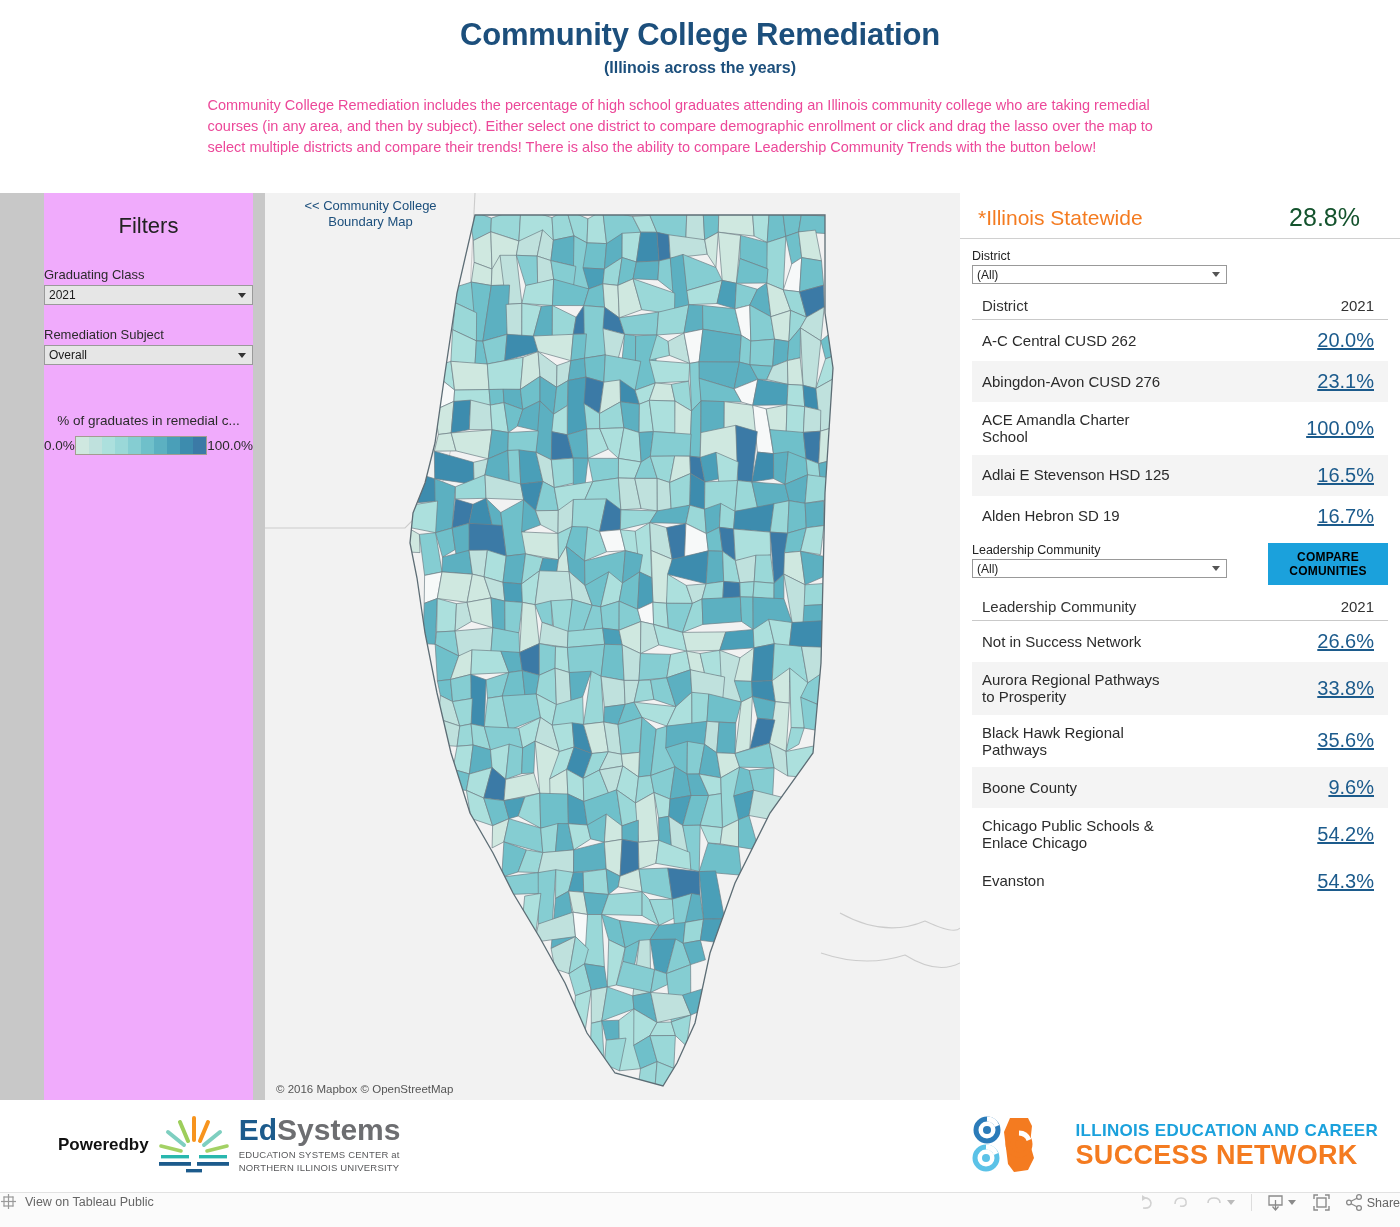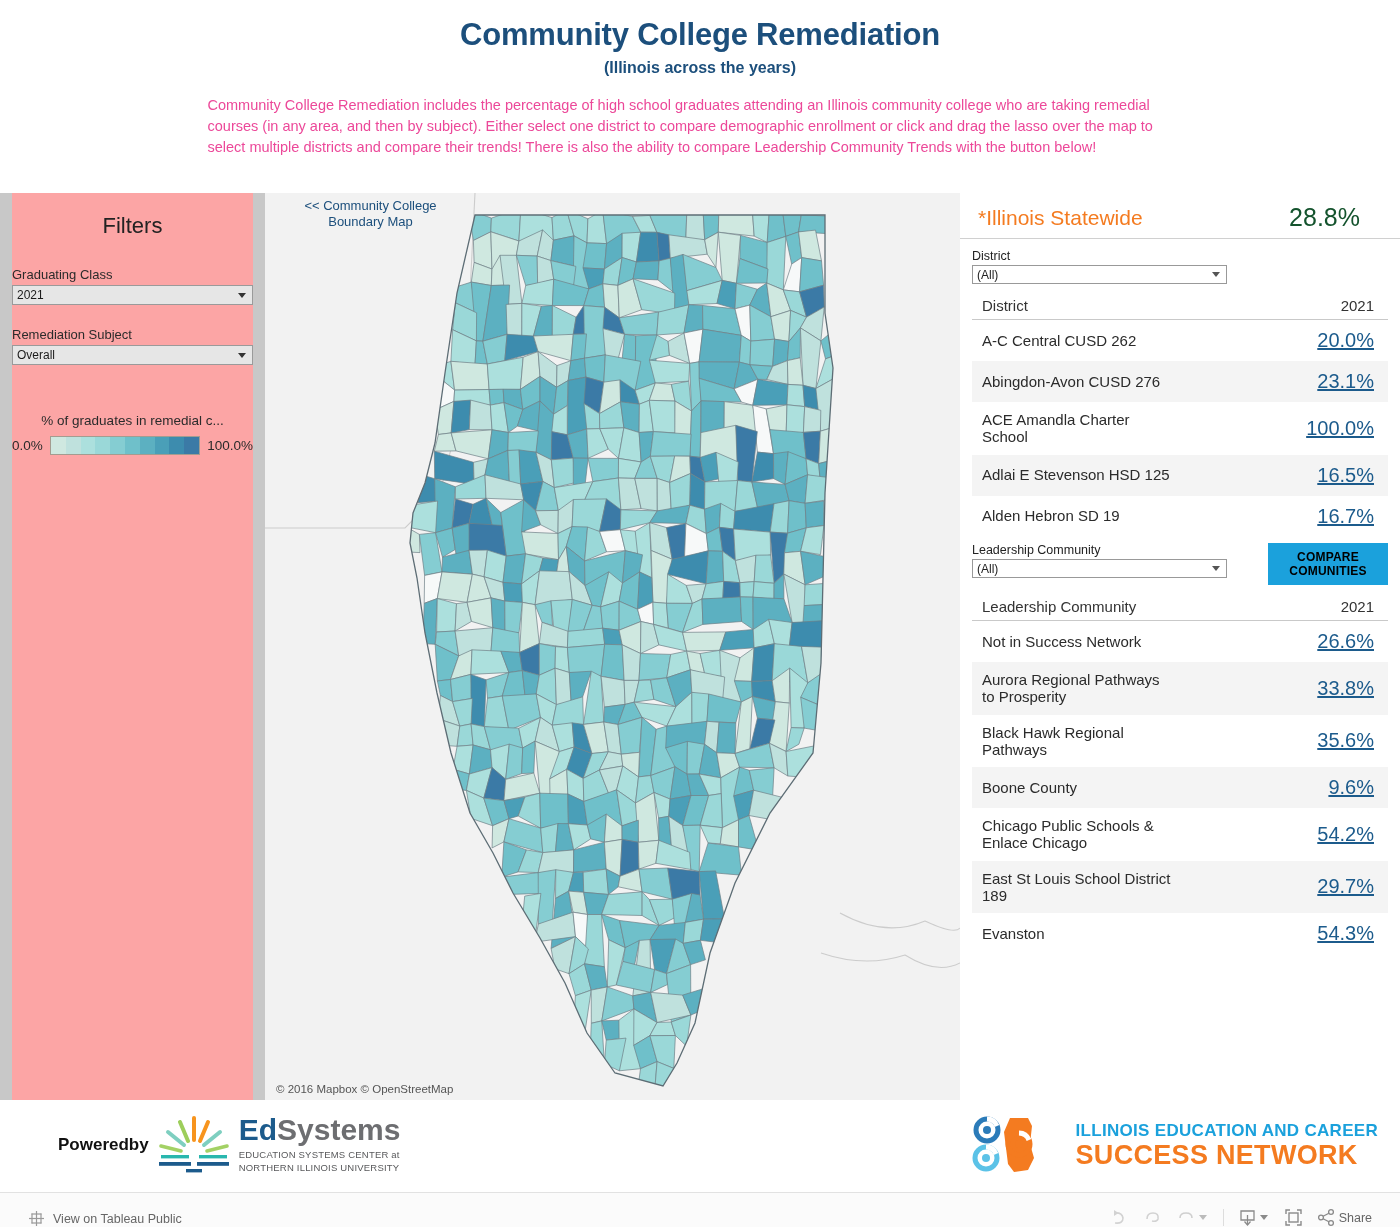--- a/index.html
+++ b/index.html
@@ -36,22 +36,23 @@
   }
 
   
   .filters {
     width:265px; height:907px;
     background:#c8c8c8;
     padding:0 12px;
     position:relative;
   }
   .filters-inner {
-    background:#fca5a5;
+    background:#f0abfc;
     height:100%;
+    margin-left:32px;
   }
   .filters-title {
     text-align:center; font-size:22px; color:#222;
     padding-top:20px; padding-bottom:6px; font-weight:normal;
   }
   .flabel { font-size:13px; color:#2b2b2b; margin-top:22px; margin-bottom:3px; }
   .fselect {
     height:20px; background:#e6e6e6; border:1px solid #9a9a9a;
     display:flex; align-items:center; justify-content:space-between;
     padding:0 4px; font-size:12px; color:#1b1b1b;
@@ -183,22 +184,22 @@
   }
   .iecsn-l2 {
     font-size:27px; font-weight:bold; color:#f47b20; letter-spacing:0.3px;
     margin-top:3px;
   }
 
   
   .toolbar {
     position:absolute; left:0; top:1192px; width:1400px; height:35px;
     background:#fbfbfb; border-top:1px solid #e2e2e2;
-    display:flex; align-items:flex-end; justify-content:space-between;
-    padding:0 28px;
+    display:flex; align-items:flex-start; justify-content:space-between;
+    padding:0 0;
   }
   .tb-left { display:flex; align-items:center; gap:8px; }
   .tb-left span { font-size:12.5px; color:#666; }
   .tb-right { display:flex; align-items:center; gap:14px; }
   .tb-right .sep { width:1px; height:17px; background:#ddd; }
   .tb-right .sharetxt { font-size:12.5px; color:#666; }
   .tb-icon { display:flex; align-items:center; gap:3px; cursor:pointer; }
 </style>
 </head>
 <body>
@@ -893,24 +894,20 @@
               <td class="num">35.6%</td>
             </tr>
             <tr class="alt">
               <td>Boone County</td>
               <td class="num">9.6%</td>
             </tr>
             <tr>
               <td>Chicago Public Schools &amp; Enlace Chicago</td>
               <td class="num">54.2%</td>
             </tr>
-            <tr class="alt">
-              <td>East St Louis School District 189</td>
-              <td class="num">29.7%</td>
-            </tr>
             <tr>
               <td>Evanston</td>
               <td class="num">54.3%</td>
             </tr>
           </tbody>
       </table>
     </div>
 
   </div>
 </div>

